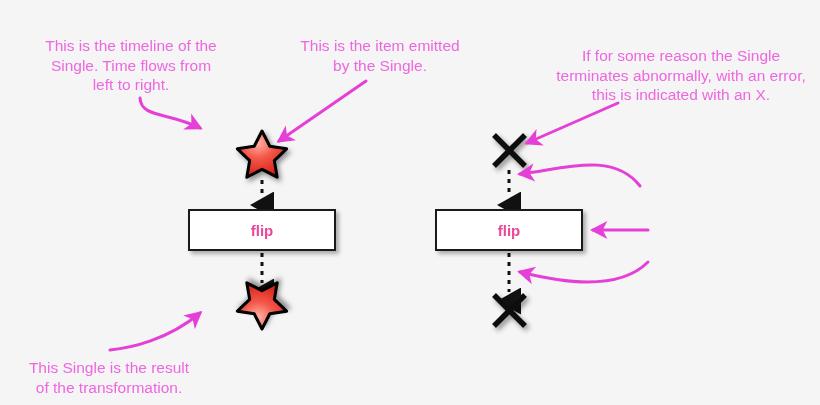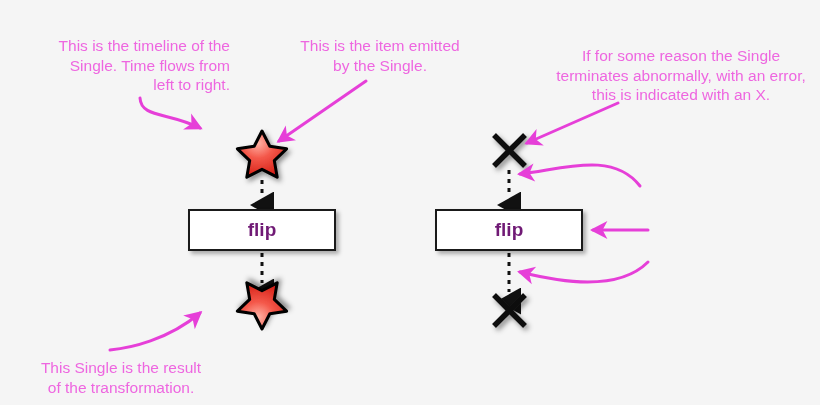--- a/index.html
+++ b/index.html
@@ -22,43 +22,43 @@
   }
   .ann {
     position: absolute;
     color: #ee66e0;
     font-size: 15.5px;
     line-height: 19.5px;
     text-align: center;
     white-space: pre-line;
     font-family: "Liberation Sans", sans-serif;
   }
-  #ann-timeline   { left: 0;   top: 36px;  width: 230px; text-align: right; }
+  #ann-timeline   { left: 16px;   top: 36px;  width: 230px; }
   #ann-item       { left: 280px; top: 36px;  width: 200px; }
   #ann-error      { left: 542px; top: 46px;  width: 278px; }
   #ann-transform  { left: 640px; top: 163px; width: 180px; }
-  #ann-result     { left: 16px;   top: 358px; width: 210px; }
+  #ann-result     { left: 4px;   top: 358px; width: 210px; }
 
   .svg-layer {
     position: absolute;
     left: 0; top: 0;
     width: 820px;
     height: 405px;
   }
   .flip-box {
     position: absolute;
     background: #ffffff;
     border: 2.5px solid #1a1a1a;
     box-sizing: border-box;
     display: flex;
     align-items: center;
     justify-content: center;
     font-weight: bold;
-    font-size: 19px;
-    color: #701a75;
+    font-size: 15px;
+    color: #ec4899;
     box-shadow: 3px 3px 4px rgba(0,0,0,0.30);
     font-family: "Liberation Sans", sans-serif;
   }
   #flip-left  { left: 188px; top: 209px; width: 148px; height: 42px; }
   #flip-right { left: 435px; top: 209px; width: 148px; height: 42px; }
 </style>
 </head>
 <body style="background: rgb(245, 245, 245);">
 
 <div id="stage">

